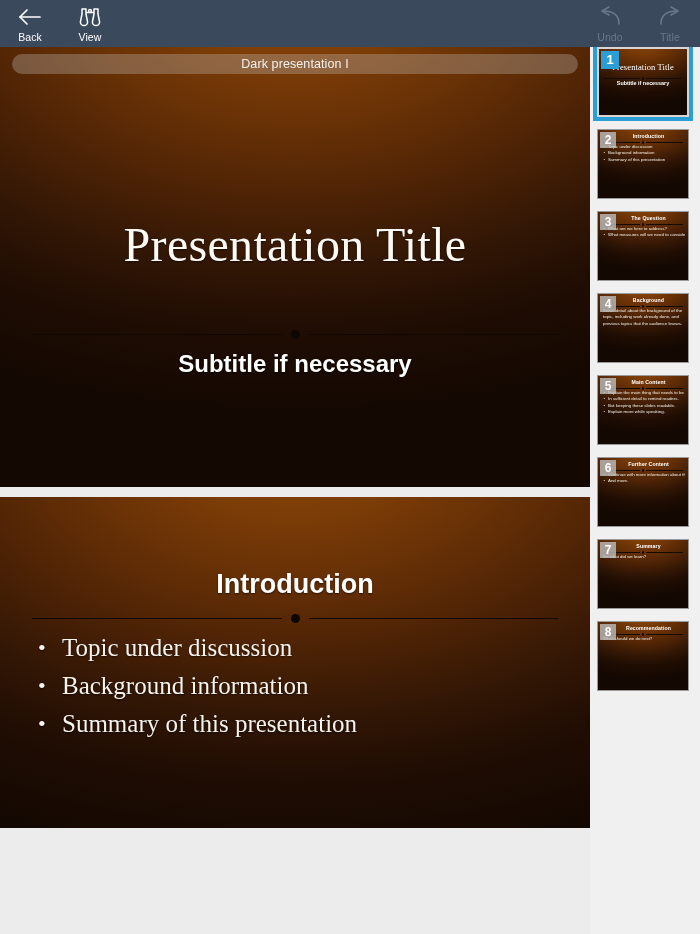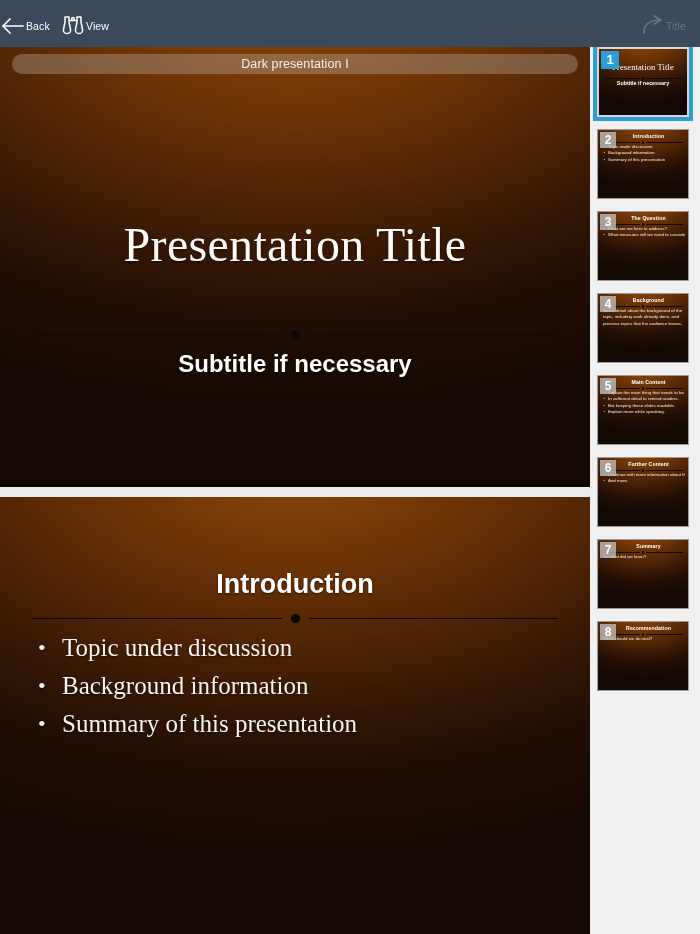--- a/index.html
+++ b/index.html
@@ -13,36 +13,36 @@
 
   
   .toolbar {
     position: absolute; left: 0; top: 0;
     width: 700px; height: 47px;
     background: #3a4a5c;
     display: flex; align-items: flex-start;
   }
   .tb-item {
     width: 60px; height: 47px;
-    display: flex; flex-direction: row;
+    display: flex; flex-direction: column;
     align-items: center; justify-content: flex-start;
     padding-top: 4px;
     color: #ffffff;
     position: relative;
   }
   .tb-item.dim { color: #68788a; }
   .tb-label { font-size: 10.5px; line-height: 11px; margin-top: 2px; letter-spacing: .1px; }
   .tb-ico { height: 26px; display: flex; align-items: center; justify-content: center; }
   .tb-ico svg { display: block; }
   .tb-spacer { flex: 1 1 auto; height: 47px; }
 
   
   .editor {
     position: absolute; left: 0; top: 47px;
-    width: 590px; height: 887px;
+    width: 590px; height: 781px;
     background: #ececec;
     overflow: hidden;
   }
 
   
   .slide-bg {
     position: absolute; left: 0; right: 0; top: 0; bottom: 0;
     background:
       radial-gradient(ellipse 118% 96% at 50% -12%,
         #8c4608 0%, #7d3d07 16%, #6a3206 30%,
@@ -240,20 +240,29 @@
           <circle cx="13" cy="5" r="1.4"></circle>
         </svg>
       </div>
       <div class="tb-label">View</div>
     </div>
 
 
 
     <div class="tb-spacer"></div>
 
+    <div class="tb-item dim">
+      <div class="tb-ico">
+        <svg width="26" height="22" viewBox="0 0 26 22" fill="none" stroke="currentColor" stroke-width="1.6" stroke-linecap="round" stroke-linejoin="round">
+          <path d="M22 18 C22 9 16 5 6 5"></path>
+          <polyline points="12,1 5,5 12,9"></polyline>
+        </svg>
+      </div>
+      <div class="tb-label">Undo</div>
+    </div>
 
     <div class="tb-item dim">
       <div class="tb-ico">
         <svg width="26" height="22" viewBox="0 0 26 22" fill="none" stroke="currentColor" stroke-width="1.6" stroke-linecap="round" stroke-linejoin="round">
           <path d="M4 18 C4 9 10 5 20 5"></path>
           <polyline points="14,1 21,5 14,9"></polyline>
         </svg>
       </div>
       <div class="tb-label">Title</div>
     </div>

